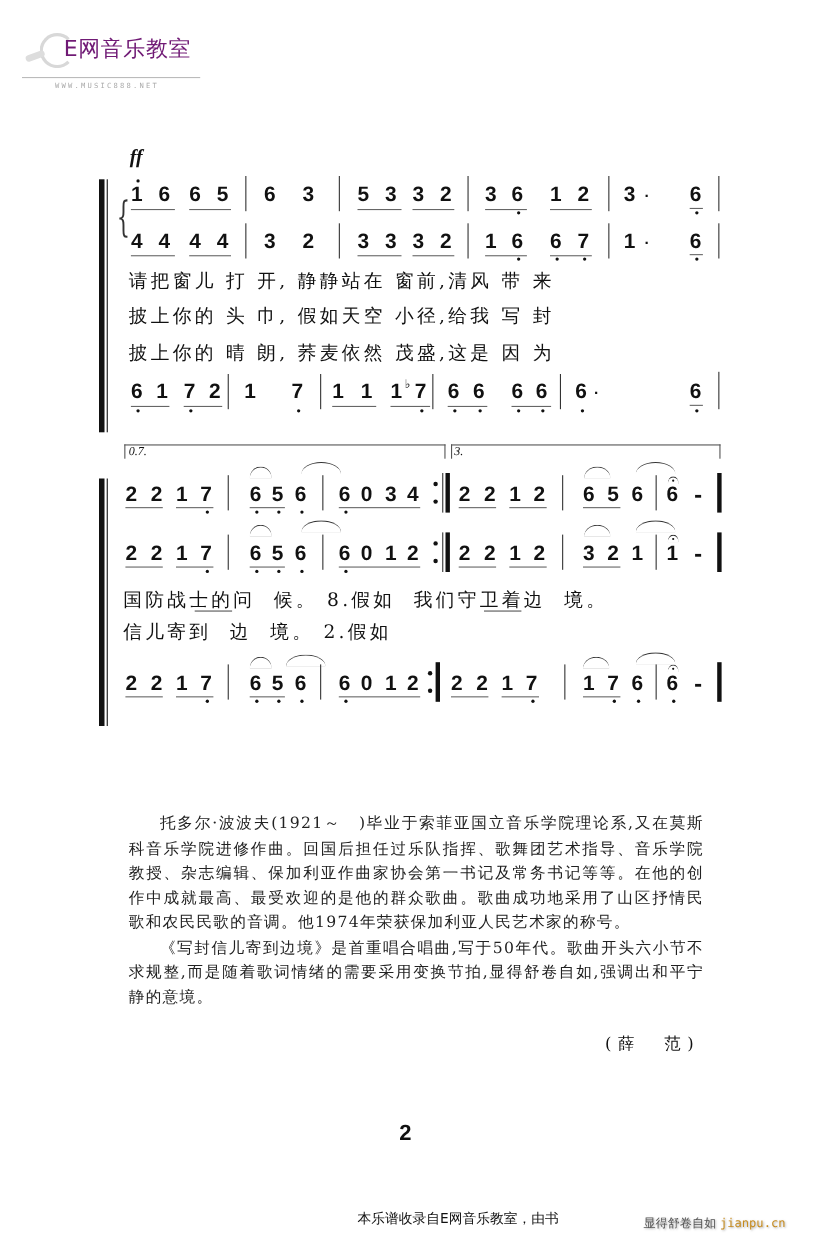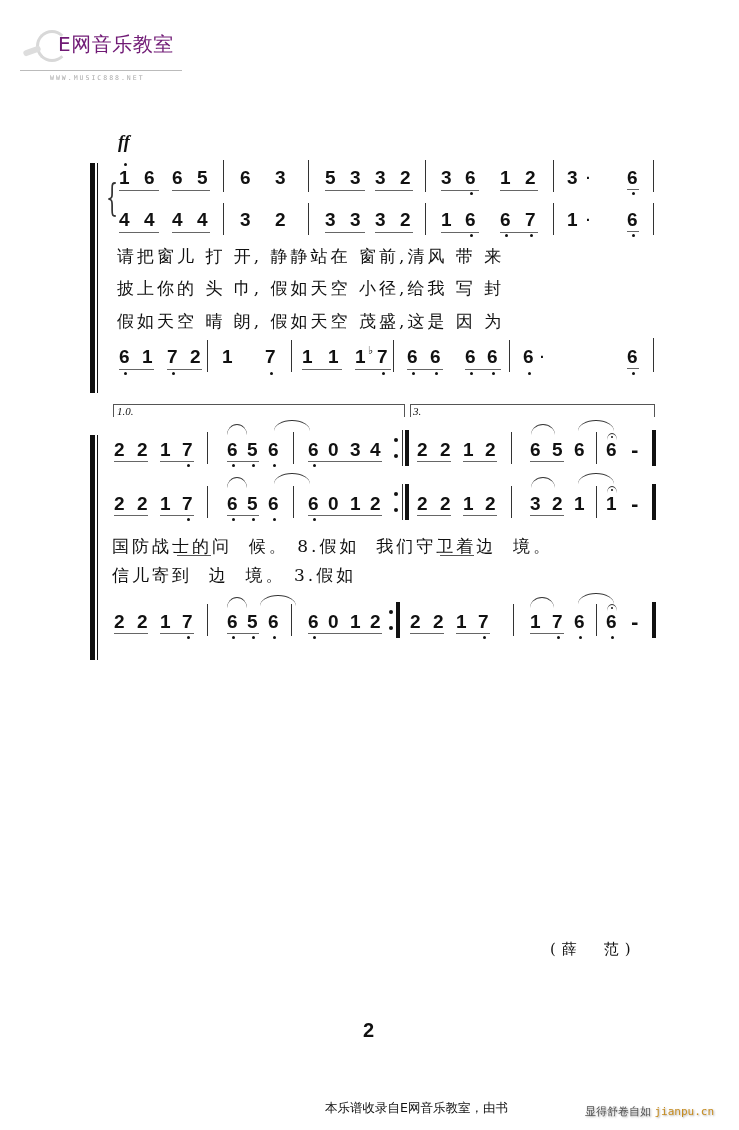--- a/index.html
+++ b/index.html
@@ -128,21 +128,21 @@
     <span class="note" style="left:567px;top:210px;">1</span>
     <span class="note" style="left:586px;top:210px;font-size:14px;">·</span>
     <span class="note" style="left:627px;top:210px;">6</span>
     <div class="uline" style="left:627px;top:231px;width:12px;"></div>
     <span class="dot-below" style="left:632px;top:234px;"></span>
     <div class="bar" style="left:653px;top:203px;height:32px;"></div>
   </div>
 
   <div class="lyric" style="left:117px;top:246px;">请把窗儿 打 开, 静静站在 窗前,清风 带 来</div>
   <div class="lyric" style="left:117px;top:278px;">披上你的 头 巾, 假如天空 小径,给我 写 封</div>
-  <div class="lyric" style="left:117px;top:311px;">假如天空 晴 朗, 假如天空 茂盛,这是 因 为</div>
+  <div class="lyric" style="left:117px;top:311px;">披上你的 晴 朗, 荞麦依然 茂盛,这是 因 为</div>
 
   <div>
     <span class="note" style="left:119px;top:347px;">6</span>
     <span class="dot-below" style="left:124px;top:372px;"></span>
     <span class="note" style="left:142px;top:347px;">1</span>
     <span class="note" style="left:167px;top:347px;">7</span>
     <span class="dot-below" style="left:172px;top:372px;"></span>
     <span class="note" style="left:190px;top:347px;">2</span>
     <div class="uline" style="left:119px;top:369px;width:35px;"></div>
     <div class="uline" style="left:167px;top:369px;width:35px;"></div>
@@ -179,21 +179,21 @@
     <span class="dot-below" style="left:632px;top:372px;"></span>
     <div class="bar" style="left:653px;top:338px;height:34px;"></div>
   </div>
 </div>
 
 <div>
   <div class="system-bracket" style="left:90px;top:435px;height:225px;"></div>
   <div class="system-bracket-line" style="left:97px;top:435px;height:225px;"></div>
 
   <div class="volta" style="left:113px;top:404px;width:290px;border-right:1px solid #555;"></div>
-  <span class="volta-label" style="left:117px;top:405px;">1.0.</span>
+  <span class="volta-label" style="left:117px;top:405px;">0.7.</span>
   <div class="volta" style="left:410px;top:404px;width:243px;border-right:1px solid #555;"></div>
   <span class="volta-label" style="left:413px;top:405px;">3.</span>
 
   <div>
     <span class="note" style="left:114px;top:440px;">2</span>
     <span class="note" style="left:137px;top:440px;">2</span>
     <span class="note" style="left:160px;top:440px;">1</span>
     <span class="note" style="left:182px;top:440px;">7</span>
     <span class="dot-below" style="left:187px;top:464px;"></span>
     <div class="uline" style="left:114px;top:461px;width:34px;"></div>
@@ -284,21 +284,21 @@
     <div class="bar" style="left:596px;top:486px;height:32px;"></div>
     <div class="fermata" style="left:607px;top:486px;"></div>
     <span class="note" style="left:606px;top:494px;">1</span>
     <span class="dash" style="left:631px;top:494px;">-</span>
     <div class="bar-thick" style="left:652px;top:484px;height:36px;"></div>
   </div>
 
   <div class="lyric" style="left:112px;top:536px;">国防战士的问  候。 8.假如  我们守卫着边  境。</div>
   <div class="uline" style="left:177px;top:555px;width:34px;background:#555;"></div>
   <div class="uline" style="left:440px;top:555px;width:34px;background:#555;"></div>
-  <div class="lyric" style="left:112px;top:565px;">信儿寄到  边  境。 3.假如</div>
+  <div class="lyric" style="left:112px;top:565px;">信儿寄到  边  境。 2.假如</div>
 
   <div>
     <span class="note" style="left:114px;top:612px;">2</span>
     <span class="note" style="left:137px;top:612px;">2</span>
     <span class="note" style="left:160px;top:612px;">1</span>
     <span class="note" style="left:182px;top:612px;">7</span>
     <span class="dot-below" style="left:187px;top:636px;"></span>
     <div class="uline" style="left:114px;top:633px;width:34px;"></div>
     <div class="uline" style="left:160px;top:633px;width:34px;"></div>
     <div class="bar" style="left:207px;top:604px;height:32px;"></div>
@@ -340,20 +340,22 @@
     <div class="bar" style="left:596px;top:604px;height:32px;"></div>
     <div class="fermata" style="left:607px;top:604px;"></div>
     <span class="note" style="left:606px;top:612px;">6</span>
     <span class="dot-below" style="left:611px;top:636px;"></span>
     <span class="dash" style="left:631px;top:612px;">-</span>
     <div class="bar-thick" style="left:652px;top:602px;height:36px;"></div>
   </div>
 </div>
 
 <div class="para" style="top:738px;">
+  <p>托多尔·波波夫(1921～　)毕业于索菲亚国立音乐学院理论系,又在莫斯科音乐学院进修作曲。回国后担任过乐队指挥、歌舞团艺术指导、音乐学院教授、杂志编辑、保加利亚作曲家协会第一书记及常务书记等等。在他的创作中成就最高、最受欢迎的是他的群众歌曲。歌曲成功地采用了山区抒情民歌和农民民歌的音调。他1974年荣获保加利亚人民艺术家的称号。</p>
+  <p>《写封信儿寄到边境》是首重唱合唱曲,写于50年代。歌曲开头六小节不求规整,而是随着歌词情绪的需要采用变换节拍,显得舒卷自如,强调出和平宁静的意境。</p>
 </div>
 <div class="author">(薛　范)</div>
 
 <div class="pagenum">2</div>
 
 <div class="footer-text">本乐谱收录自E网音乐教室，由书</div>
 <div class="footer-wm">
   <span>显得舒卷自如</span>
   <span class="site">jianpu.cn</span>
 </div>

